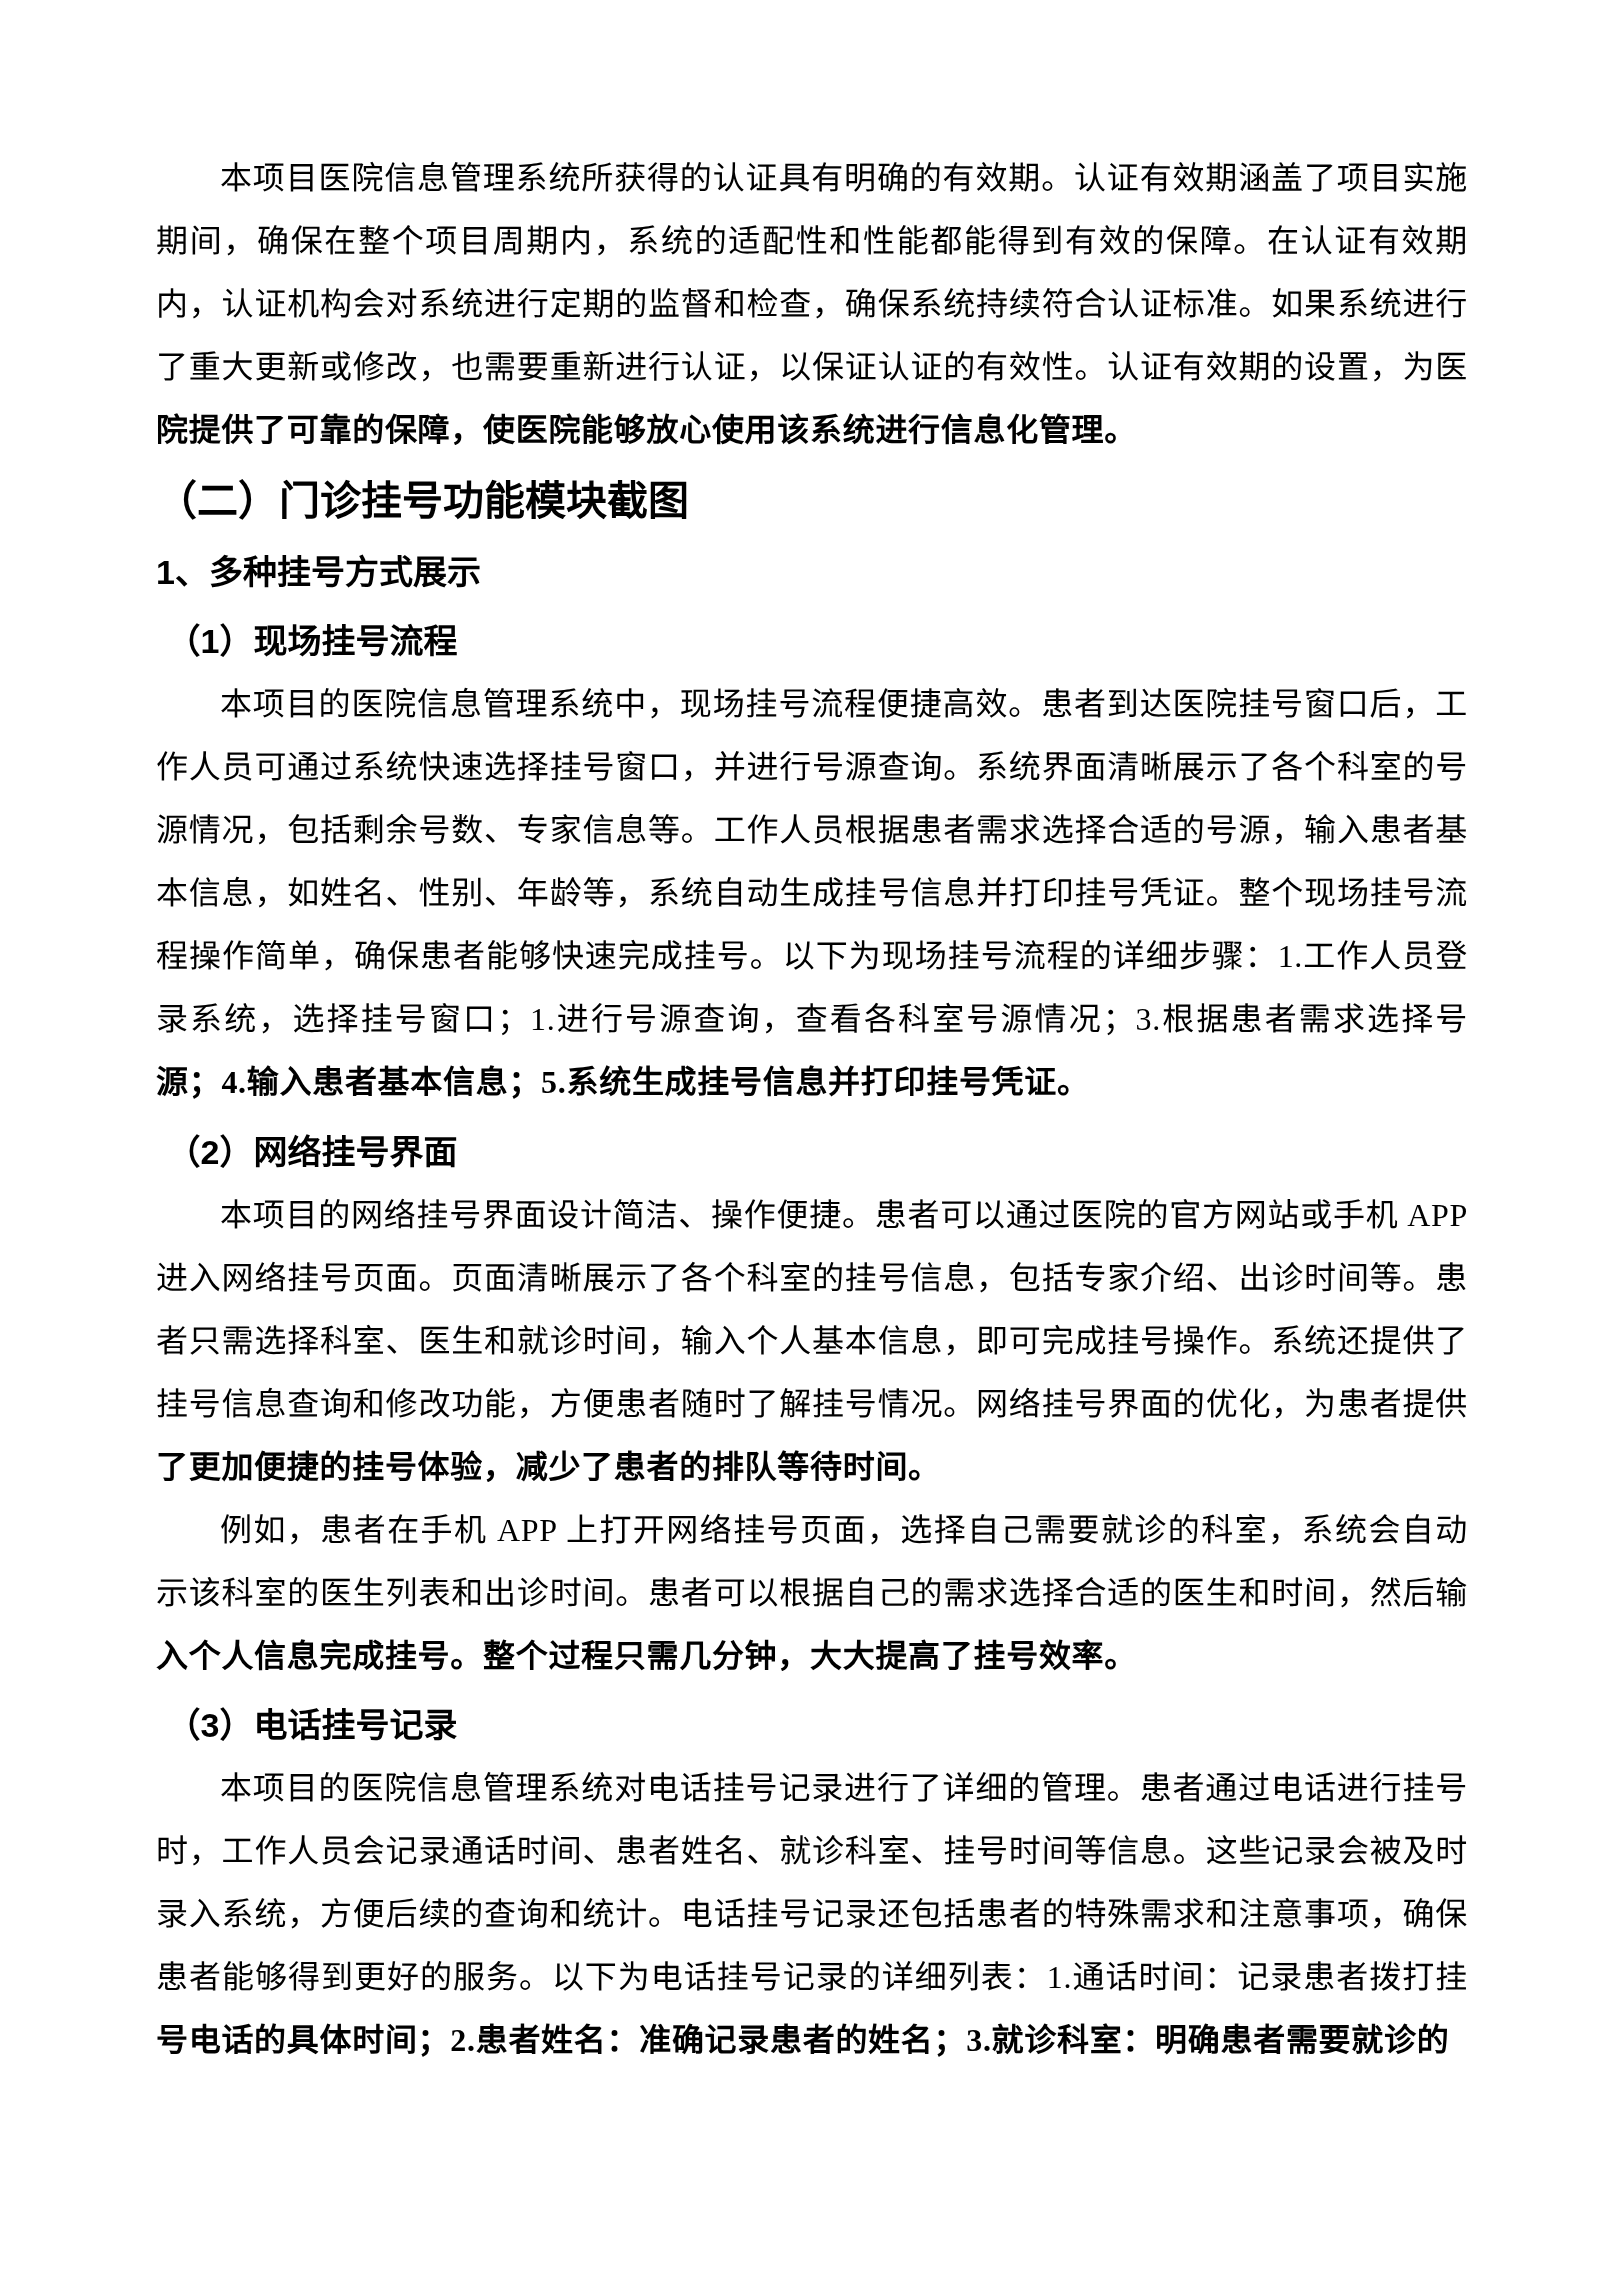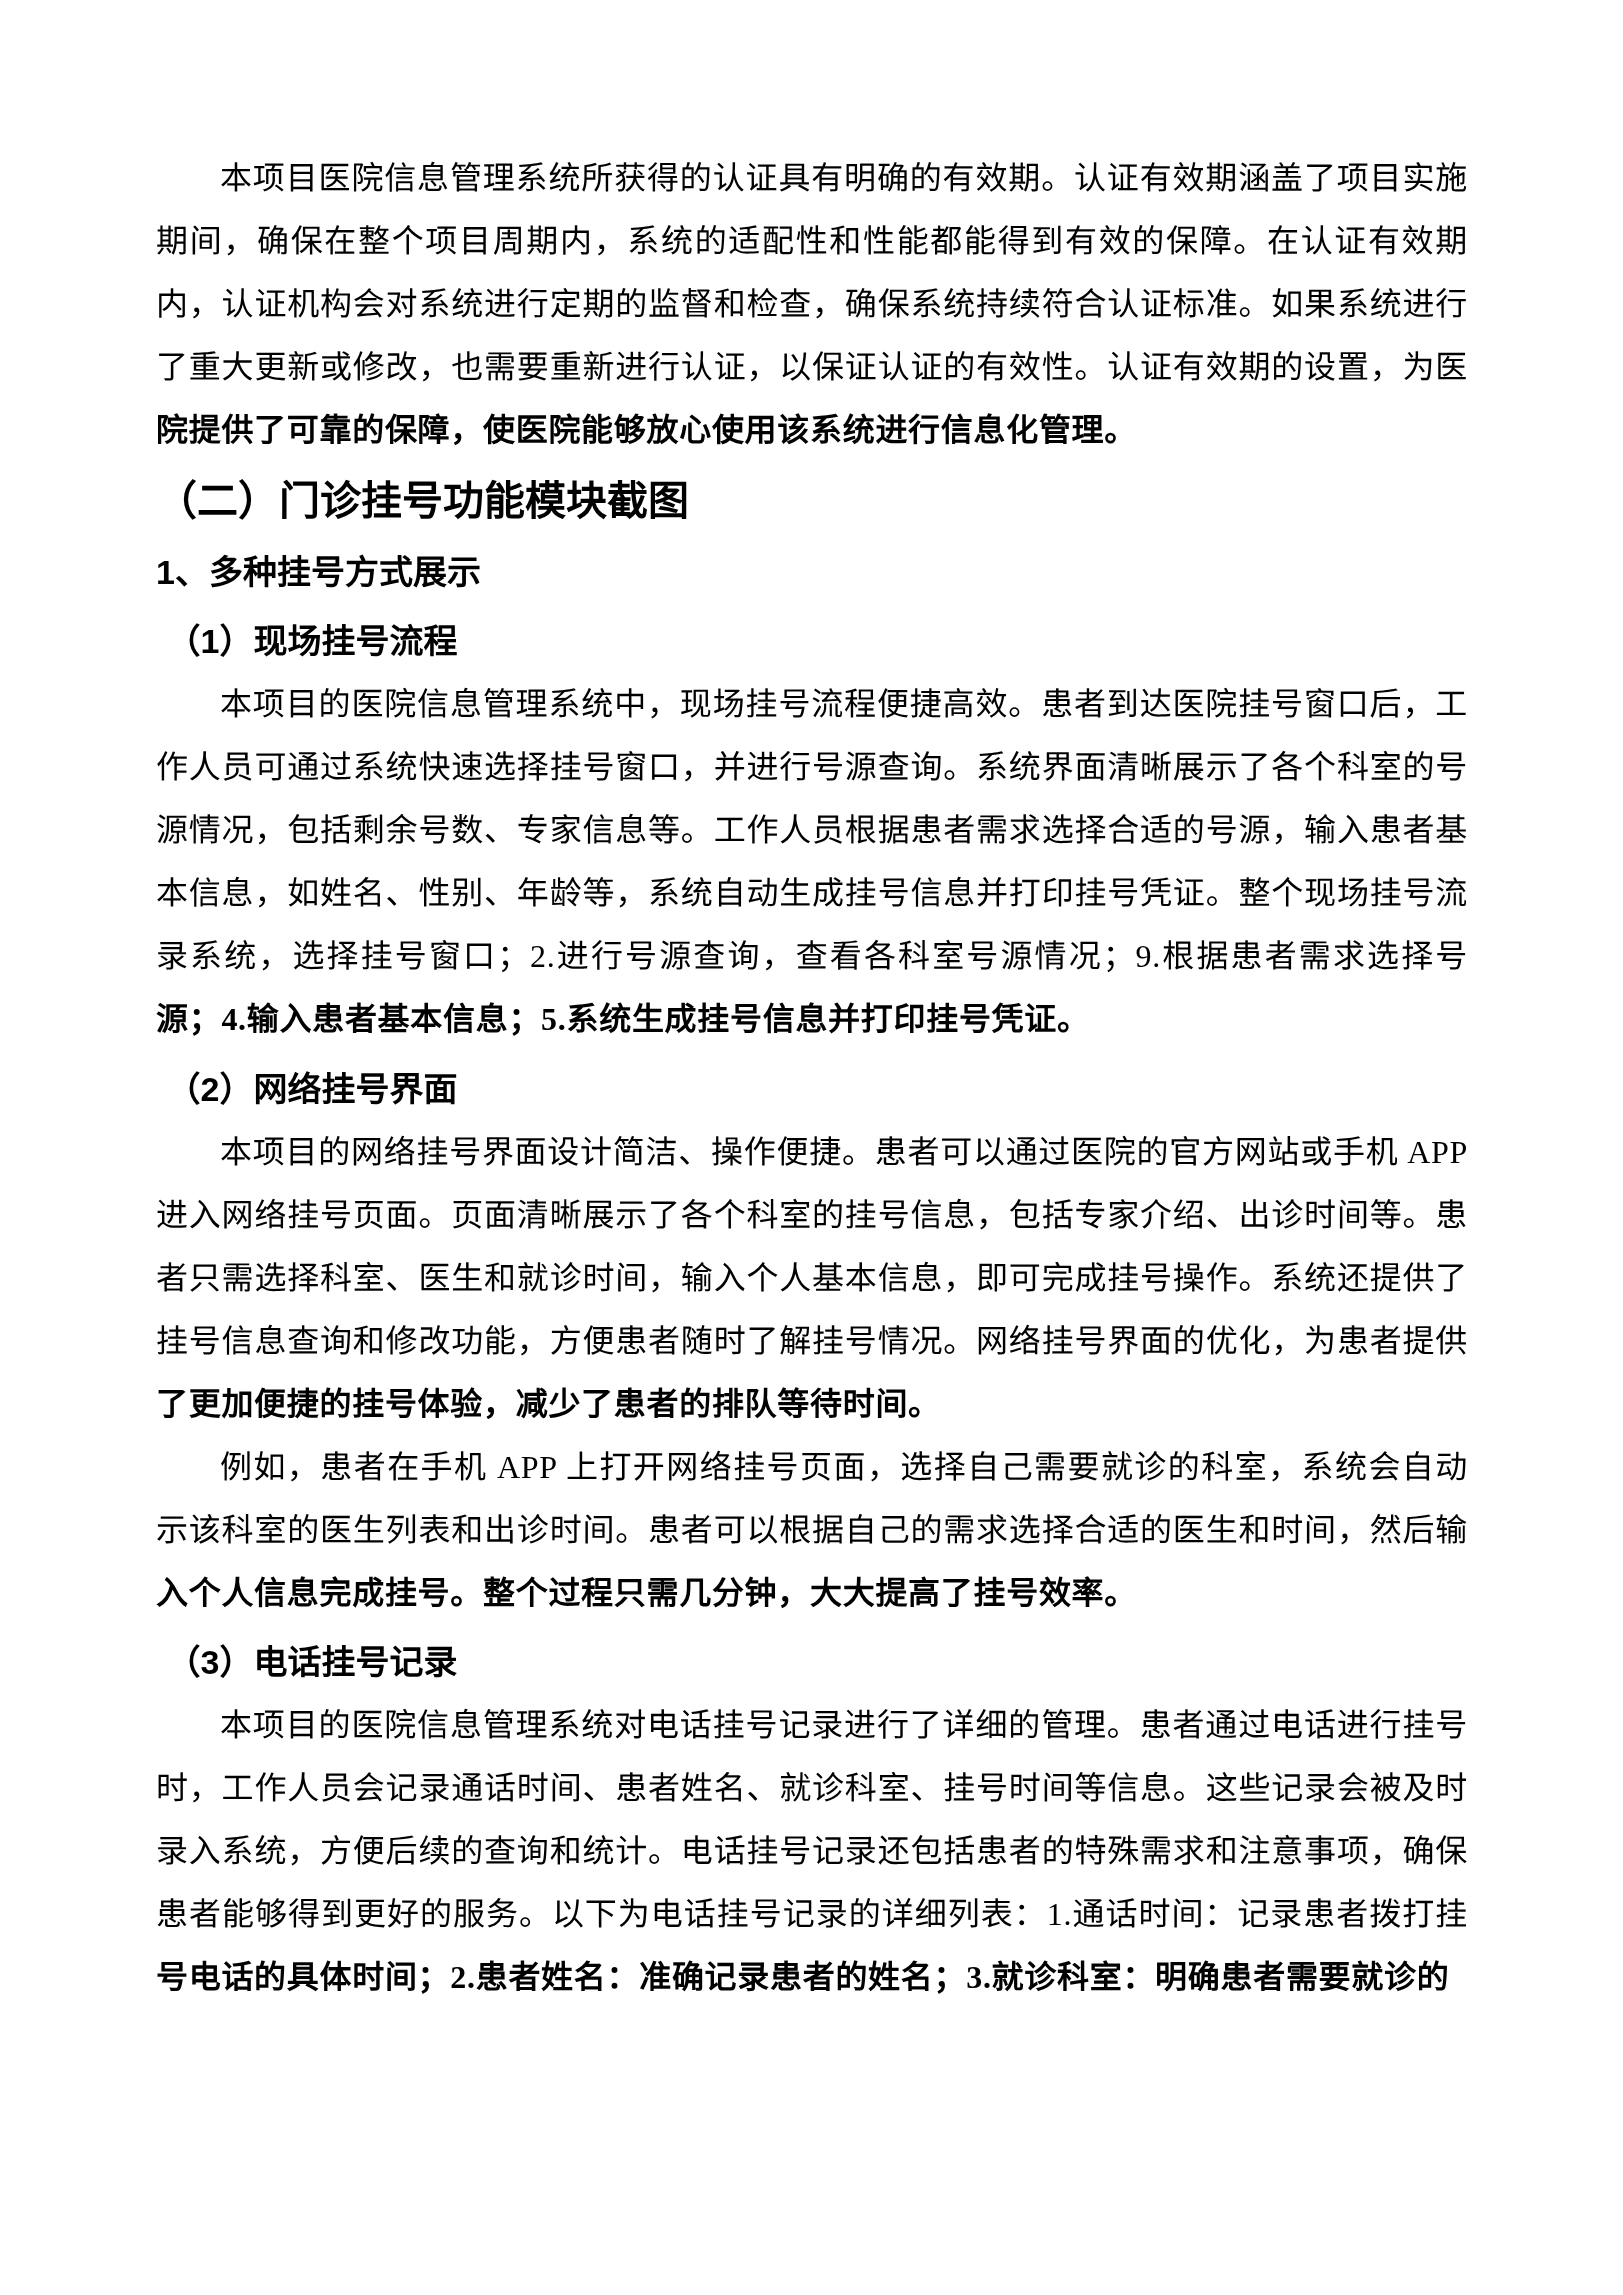--- a/index.html
+++ b/index.html
@@ -93,21 +93,22 @@
     <div class="heading-l1">（二）门诊挂号功能模块截图</div>
 
     <div class="heading-l2">1、多种挂号方式展示</div>
 
     <div class="heading-l3">（1）现场挂号流程</div>
     <div class="paragraph">
       <div class="line first">本项目的医院信息管理系统中，现场挂号流程便捷高效。患者到达医院挂号窗口后，工</div>
       <div class="line">作人员可通过系统快速选择挂号窗口，并进行号源查询。系统界面清晰展示了各个科室的号</div>
       <div class="line">源情况，包括剩余号数、专家信息等。工作人员根据患者需求选择合适的号源，输入患者基</div>
       <div class="line">本信息，如姓名、性别、年龄等，系统自动生成挂号信息并打印挂号凭证。整个现场挂号流</div>
-      <div class="line">录系统，选择挂号窗口；2.进行号源查询，查看各科室号源情况；9.根据患者需求选择号</div>
+      <div class="line">程操作简单，确保患者能够快速完成挂号。以下为现场挂号流程的详细步骤：1.工作人员登</div>
+      <div class="line">录系统，选择挂号窗口；1.进行号源查询，查看各科室号源情况；3.根据患者需求选择号</div>
       <div class="line last">源；4.输入患者基本信息；5.系统生成挂号信息并打印挂号凭证。</div>
     </div>
 
     <div class="heading-l3">（2）网络挂号界面</div>
     <div class="paragraph">
       <div class="line first">本项目的网络挂号界面设计简洁、操作便捷。患者可以通过医院的官方网站或手机 APP</div>
       <div class="line">进入网络挂号页面。页面清晰展示了各个科室的挂号信息，包括专家介绍、出诊时间等。患</div>
       <div class="line">者只需选择科室、医生和就诊时间，输入个人基本信息，即可完成挂号操作。系统还提供了</div>
       <div class="line">挂号信息查询和修改功能，方便患者随时了解挂号情况。网络挂号界面的优化，为患者提供</div>
       <div class="line last">了更加便捷的挂号体验，减少了患者的排队等待时间。</div>

